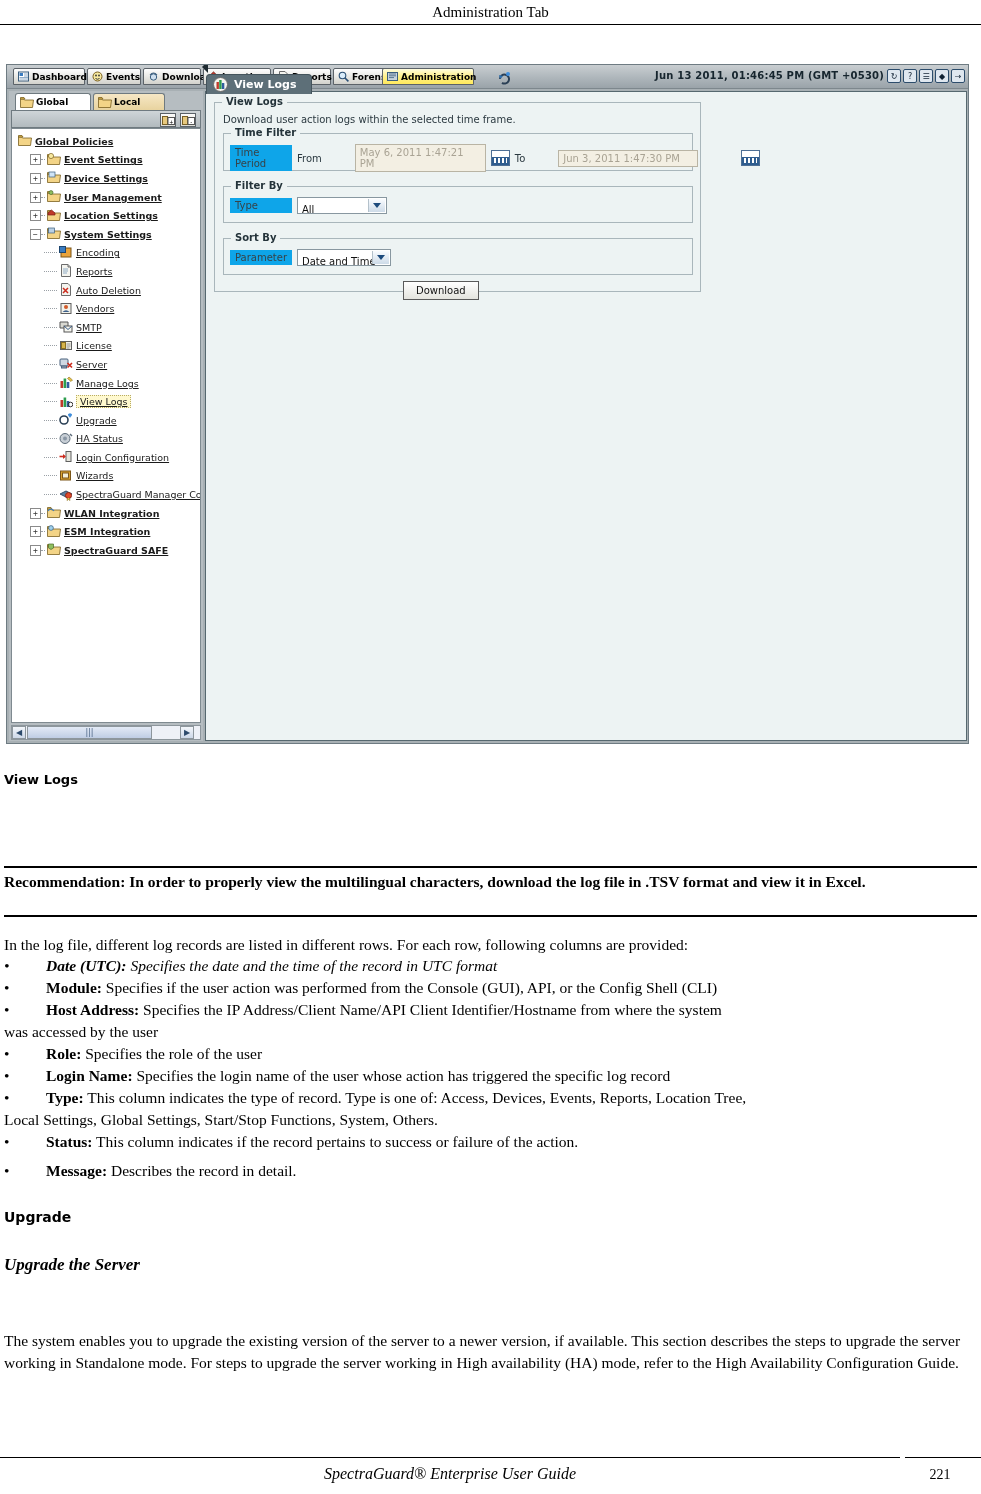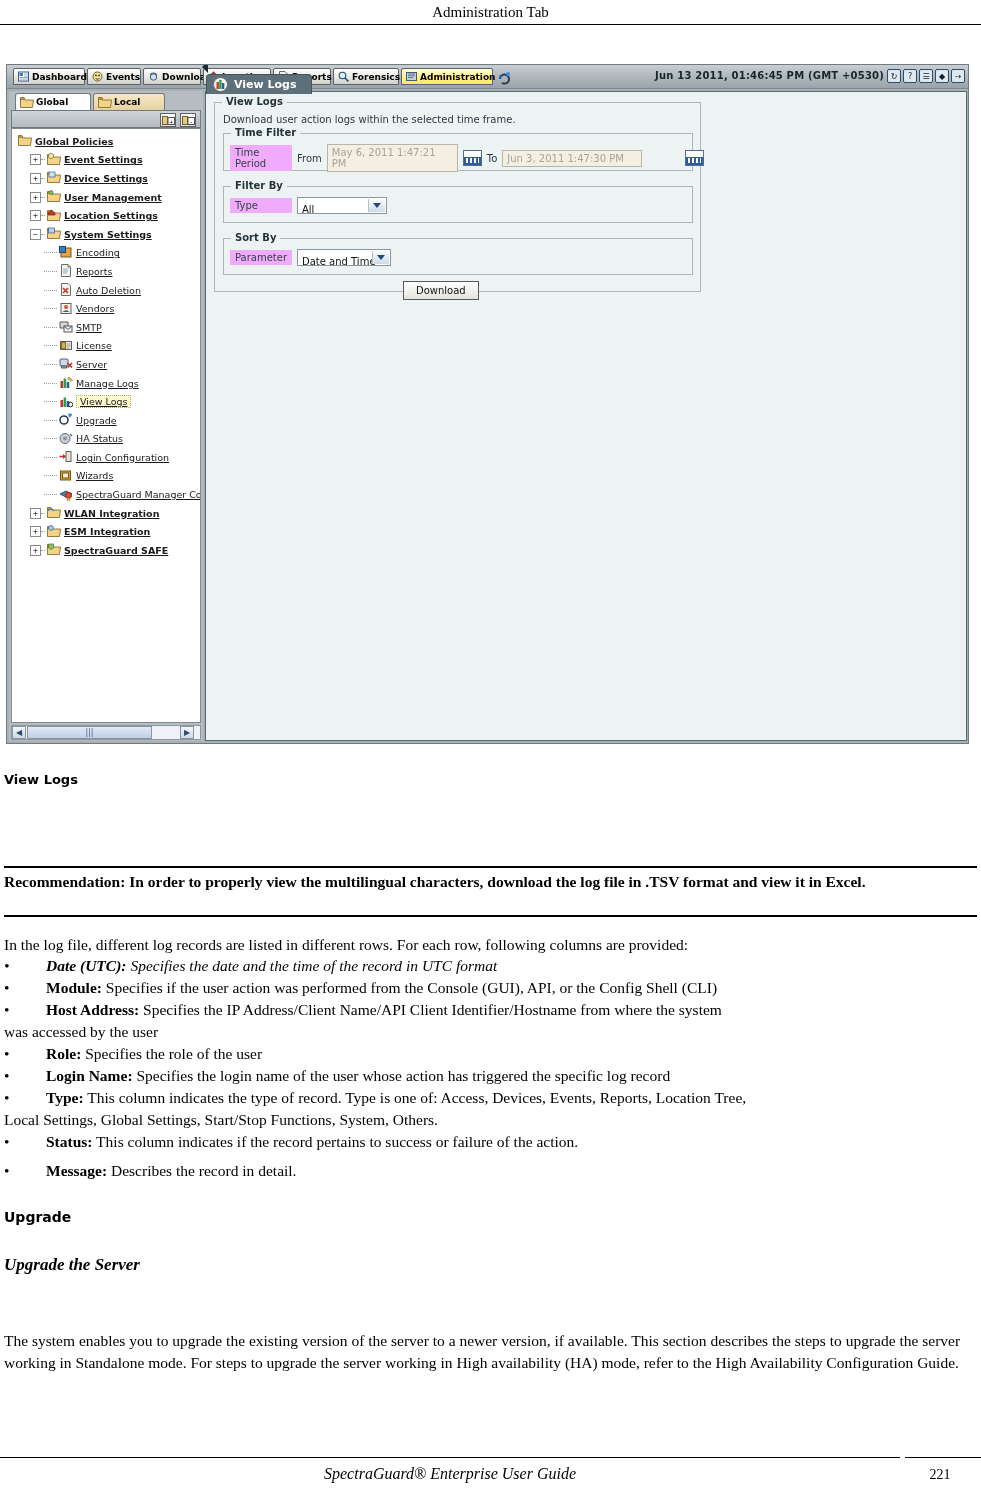--- a/index.html
+++ b/index.html
@@ -245,36 +245,37 @@
     font-size: 10px; font-weight: bold;
     color: #24333a;
     white-space: nowrap;
   }
   .desc {
     position: absolute;
     font-size: 10px; color: #2b3940;
     white-space: nowrap;
   }
   .fieldlabel {
-    background: #f0abfc;
+    background: #0ea5e9;
     color: #364349;
     font-size: 10px;
     padding: 2px 5px;
     display: inline-block;
     box-sizing: border-box;
   }
   .plainlabel { font-size: 10px; color: #2b3940; }
   .txtinput {
     background: #f3efe3;
     border: 1px solid #b9b4a4;
     color: #a9a394;
     font-size: 10px;
     padding: 2px 4px;
     box-sizing: border-box;
     font-family: "DejaVu Sans", sans-serif;
+    margin-left: 28px;
   }
   .calbtn {
     width: 19px; height: 16px;
     border: 1px solid #4e6f95;
     background: linear-gradient(to bottom,#ffffff 0 45%, #2f5d8f 45% 100%);
     box-sizing: border-box;
     position: relative;
     display:inline-block;
   }
   .calbtn:after {
@@ -417,21 +418,21 @@
             </svg></span>
           <span>Reports</span>
         </div>
         <div class="maintab" style="left: 326px; width: 66px;">
           <span class="tabicon"><svg width="11" height="11" viewBox="0 0 11 11">
               <circle cx="4.5" cy="4.5" r="3.3" fill="#d9ecfa" stroke="#2a4f74" stroke-width="1.1"></circle>
               <path d="M7 7 L10.4 10.4" stroke="#2a4f74" stroke-width="1.6"></path>
             </svg></span>
           <span>Forensics</span>
         </div>
-        <div class="maintab sel" style="left: 394px; width: 92px;">
+        <div class="maintab sel" style="left: 375px; width: 92px;">
           <span class="tabicon"><svg width="11" height="11" viewBox="0 0 11 11">
               <rect x="0.5" y="1.5" width="10" height="8" fill="#c8d3dc" stroke="#3a5d7d"></rect>
               <path d="M2 3h7M2 4.8h7M2 6.6h5" stroke="#3a5d7d" stroke-width="0.8"></path>
             </svg></span>
           <span>Administration</span>
         </div>
       </div>
     <div class="refreshicon" style="left: 490px;">
       <svg width="15" height="14" viewBox="0 0 15 14">
         <path d="M3 8a4.5 4.5 0 1 1 2 3.8" fill="none" stroke="#2a3f55" stroke-width="2"></path>

